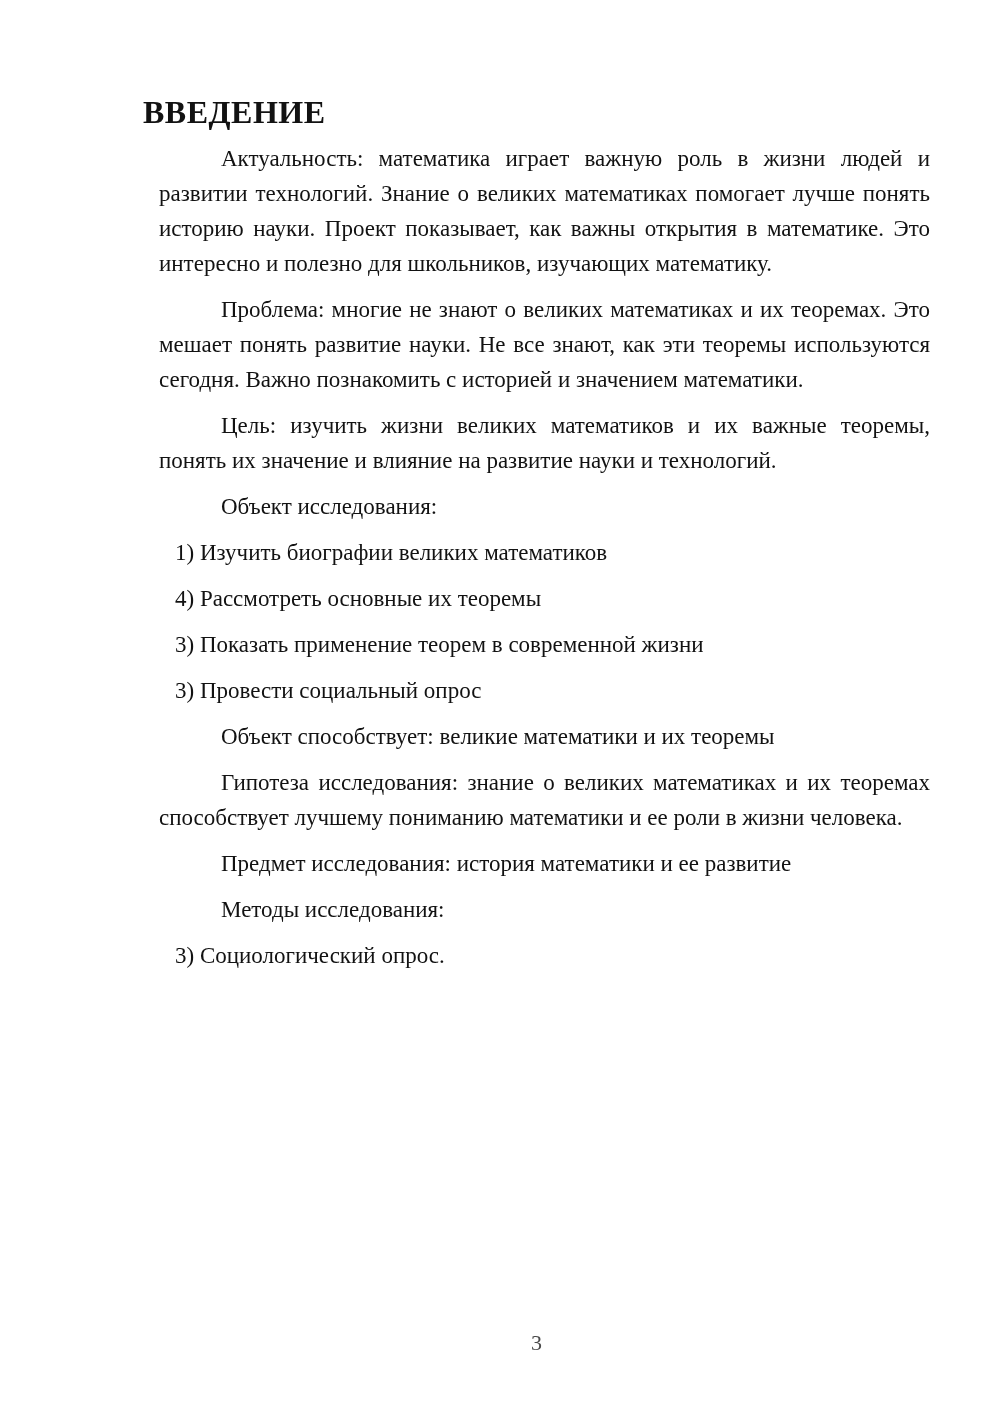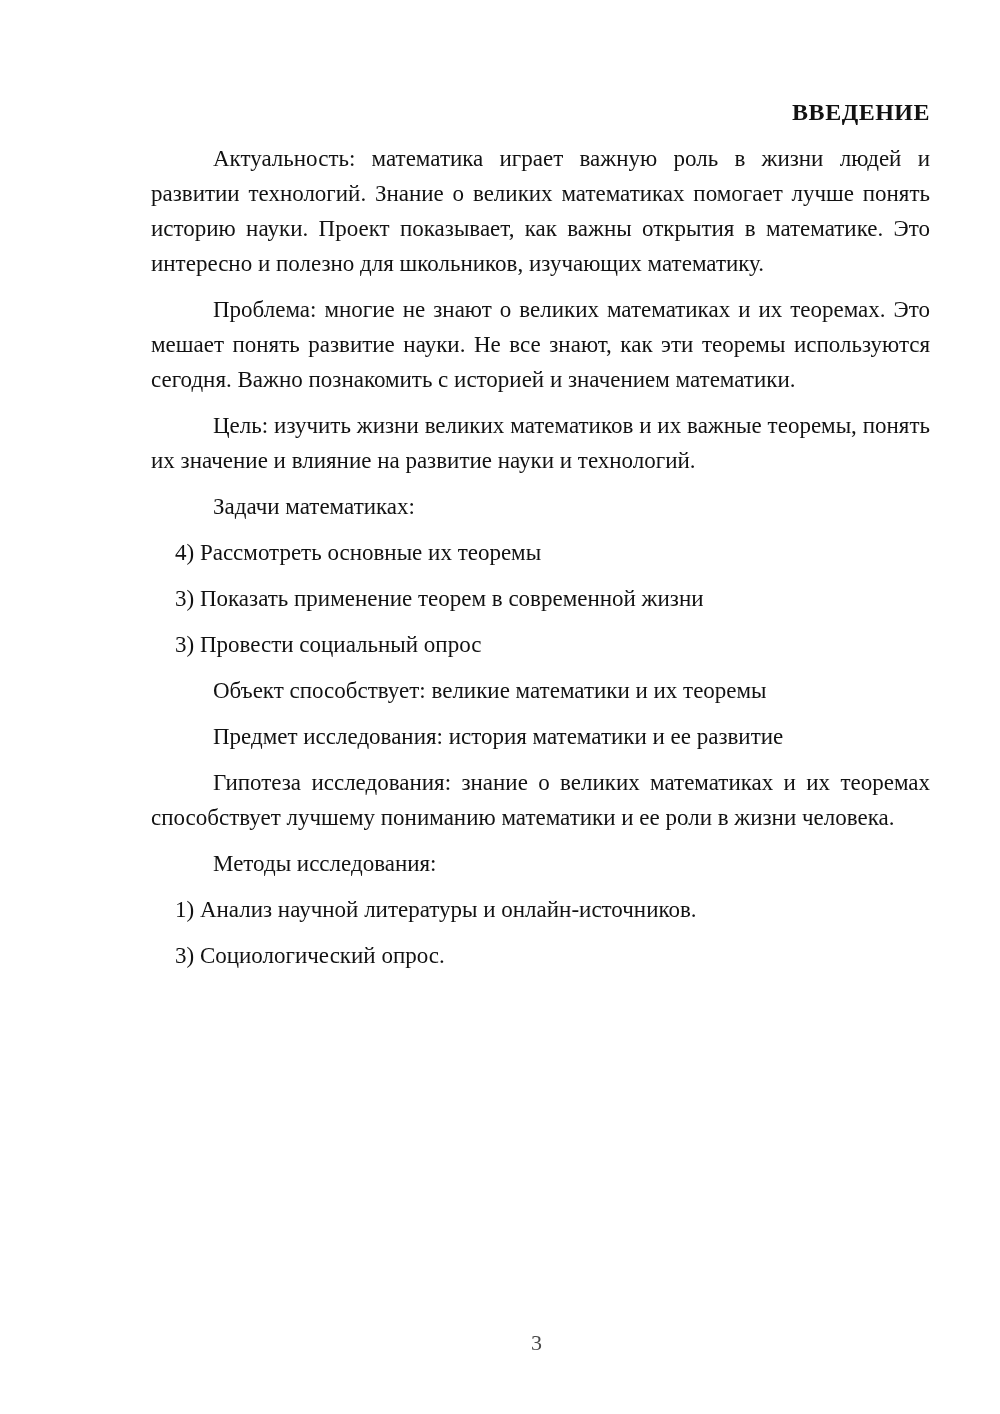--- a/index.html
+++ b/index.html
@@ -22,29 +22,29 @@
   }
   .content {
     position: absolute;
     left: 143px;
     top: 95px;
     width: 787px;
     font-size: 23px;
     line-height: 35px;
   }
   .doc-title {
-    text-align: right;
+    text-align: left;
     font-weight: bold;
-    font-size: 24px;
+    font-size: 32px;
     line-height: 35px;
     margin: 0 0 11px 0;
     letter-spacing: 0.5px;
   }
   p.body-par {
-    margin: 0 0 11px 8px;
+    margin: 0 0 11px 16px;
     text-indent: 62px;
     text-align: justify;
   }
   p.list-par {
     margin: 0 0 11px 32px;
     text-indent: 0;
     text-align: left;
   }
   .page-number {
     position: absolute;
@@ -64,33 +64,33 @@
   <div class="content">
 
     <h1 class="doc-title">ВВЕДЕНИЕ</h1>
 
     <p class="body-par">Актуальность: математика играет важную роль в жизни людей и развитии технологий. Знание о великих математиках помогает лучше понять историю науки. Проект показывает, как важны открытия в математике. Это интересно и полезно для школьников, изучающих математику.</p>
 
     <p class="body-par">Проблема: многие не знают о великих математиках и их теоремах. Это мешает понять развитие науки. Не все знают, как эти теоремы используются сегодня. Важно познакомить с историей и значением математики.</p>
 
     <p class="body-par">Цель: изучить жизни великих математиков и их важные теоремы, понять их значение и влияние на развитие науки и технологий.</p>
 
-    <p class="body-par">Задачи математиках:</p>
+    <p class="body-par">Объект исследования:</p>
 
+    <p class="list-par">1) Изучить биографии великих математиков</p>
     <p class="list-par">4) Рассмотреть основные их теоремы</p>
     <p class="list-par">3) Показать применение теорем в современной жизни</p>
     <p class="list-par">3) Провести социальный опрос</p>
 
     <p class="body-par">Объект способствует: великие математики и их теоремы</p>
 
+    <p class="body-par">Гипотеза исследования: знание о великих математиках и их теоремах способствует лучшему пониманию математики и ее роли в жизни человека.</p>
+
     <p class="body-par">Предмет исследования: история математики и ее развитие</p>
-
-    <p class="body-par">Гипотеза исследования: знание о великих математиках и их теоремах способствует лучшему пониманию математики и ее роли в жизни человека.</p>
 
     <p class="body-par">Методы исследования:</p>
 
-    <p class="list-par">1) Анализ научной литературы и онлайн-источников.</p>
     <p class="list-par">3) Социологический опрос.</p>
 
   </div>
 
   <div class="page-number">3</div>
 </div>
 
 </body></html>

